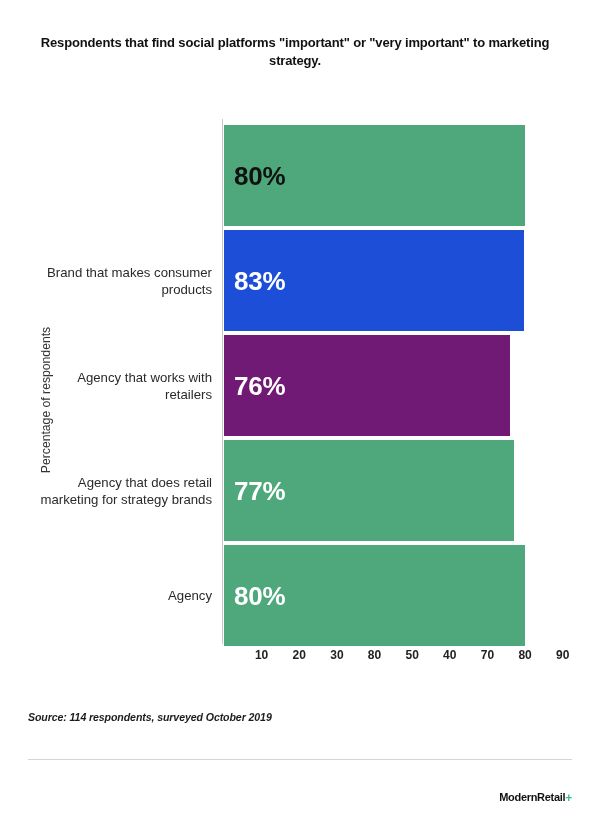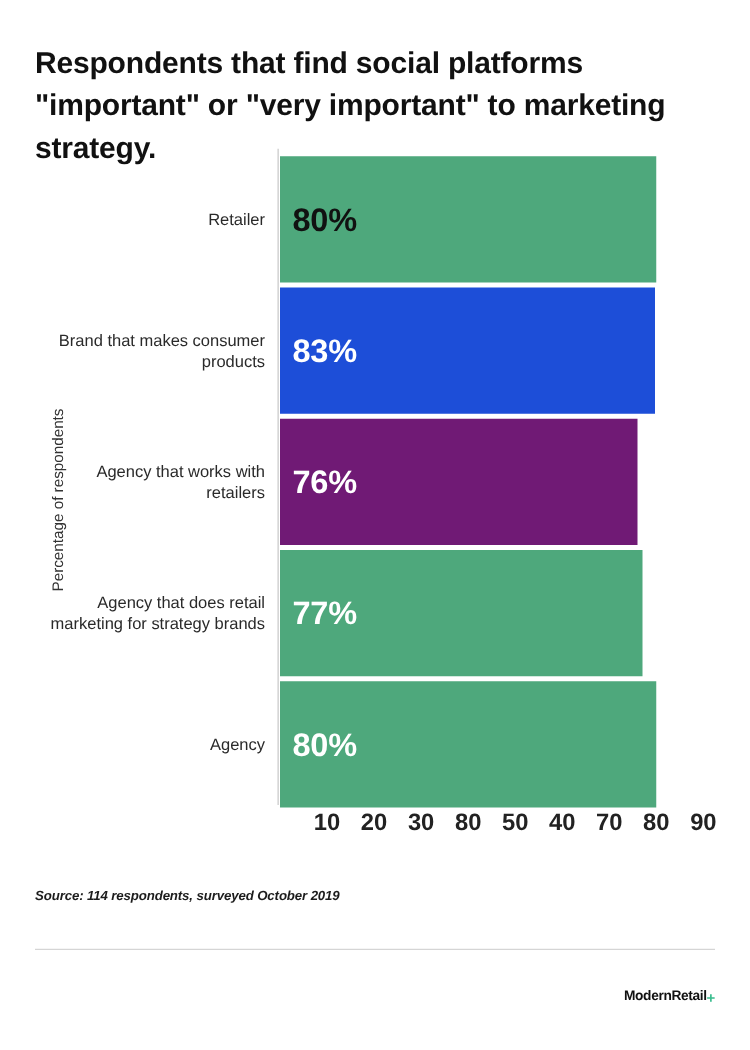--- a/index.html
+++ b/index.html
@@ -18,25 +18,26 @@
     height: 840px;
     background: #ffffff;
   }
 
   
   #chart-title {
     position: absolute;
     left: 28px;
     top: 34px;
     width: 534px;
-    font-size: 24px;
+    font-size: 13px;
     font-weight: bold;
     color: #111111;
     line-height: 1.42;
     letter-spacing: -0.15px;
+    text-align: center;
   }
 
   
   #plot-area {
     position: absolute;
     left: 222px;
     top: 119px;
     width: 350px;
     height: 519px;
   }
@@ -110,21 +111,21 @@
     position: absolute;
     left: 222px;
     top: 638px;
     width: 350px;
     height: 30px;
   }
 
   .xtick {
     position: absolute;
     top: 10px;
-    font-size: 19px;
+    font-size: 12px;
     font-weight: bold;
     color: #222222;
     transform: translateX(-50%);
     white-space: nowrap;
   }
 
   #y-axis-title-wrap {
     position: absolute;
     left: 36px;
     top: 280px;
@@ -190,21 +191,20 @@
 
   <div id="chart-title">Respondents that find social platforms "important" or "very important" to marketing strategy.</div>
 
   <div id="y-axis-line"></div>
 
   <div id="y-axis-title-wrap">
     <span class="rot">Percentage of respondents</span>
   </div>
 
   <div id="cat-labels">
-      <div class="cat-label" style="top: 56.5px;">Retailer</div>
       <div class="cat-label" style="top: 161.5px;">Brand that makes consumer products</div>
       <div class="cat-label" style="top: 266.5px;">Agency that works with retailers</div>
       <div class="cat-label" style="top: 371.5px;">Agency that does retail marketing for strategy brands</div>
       <div class="cat-label" style="top: 476.5px;">Agency</div>
     </div>
 
   <div id="plot-area">
       <div class="bar-row" style="top: 6px;">
         <div class="bar" style="width: 301.075px; background: rgb(78, 168, 124);">
           <div class="bar-value" style="color: rgb(17, 17, 17);">80%</div>

